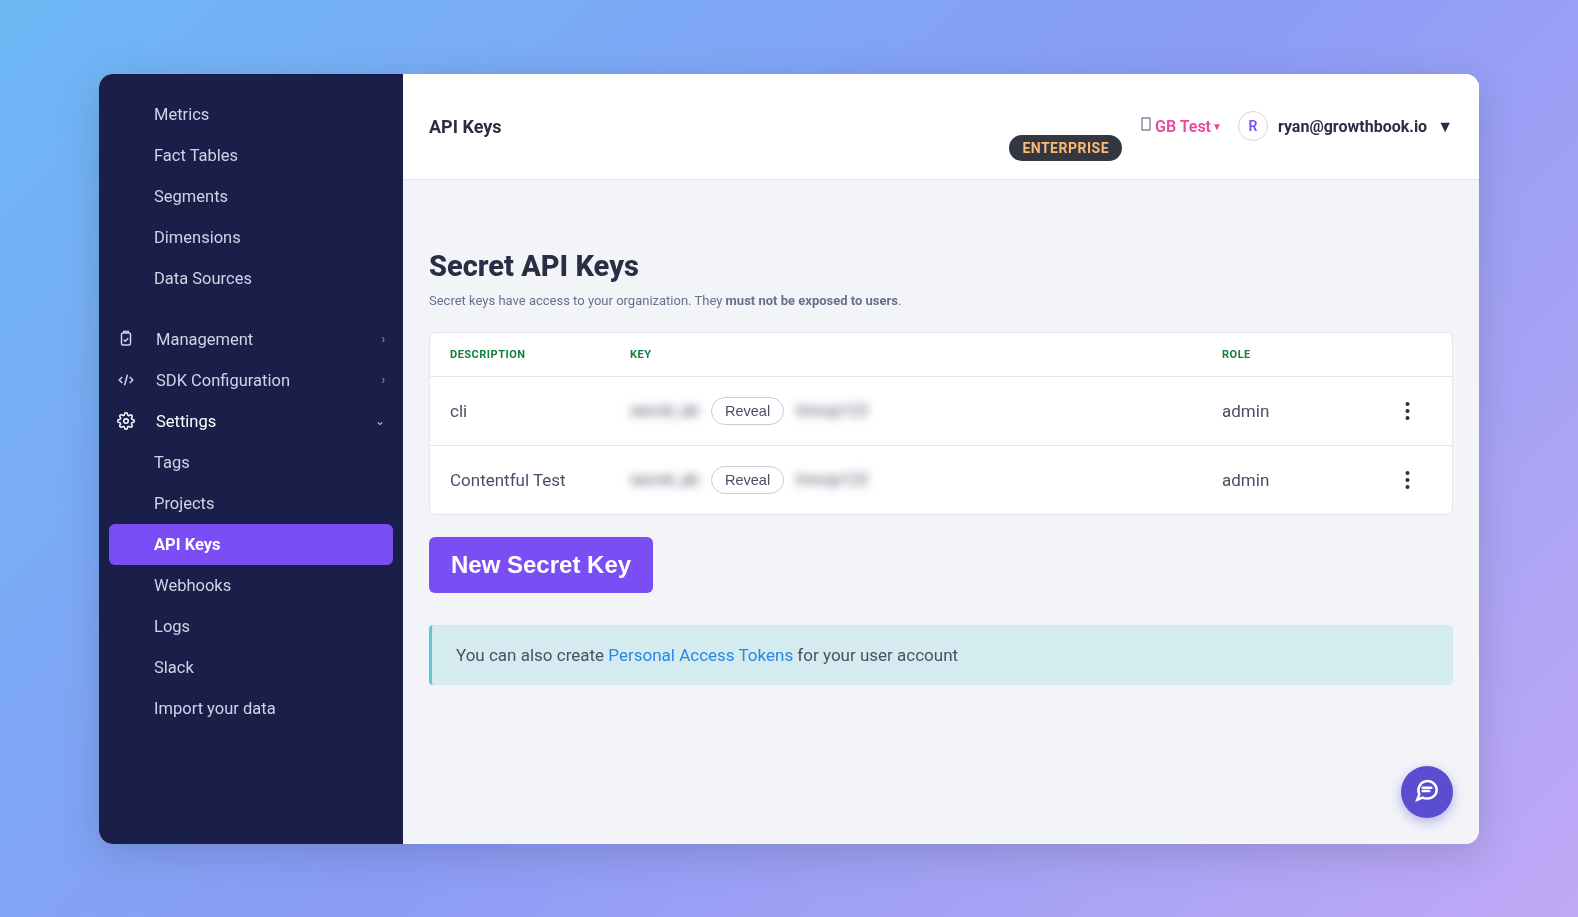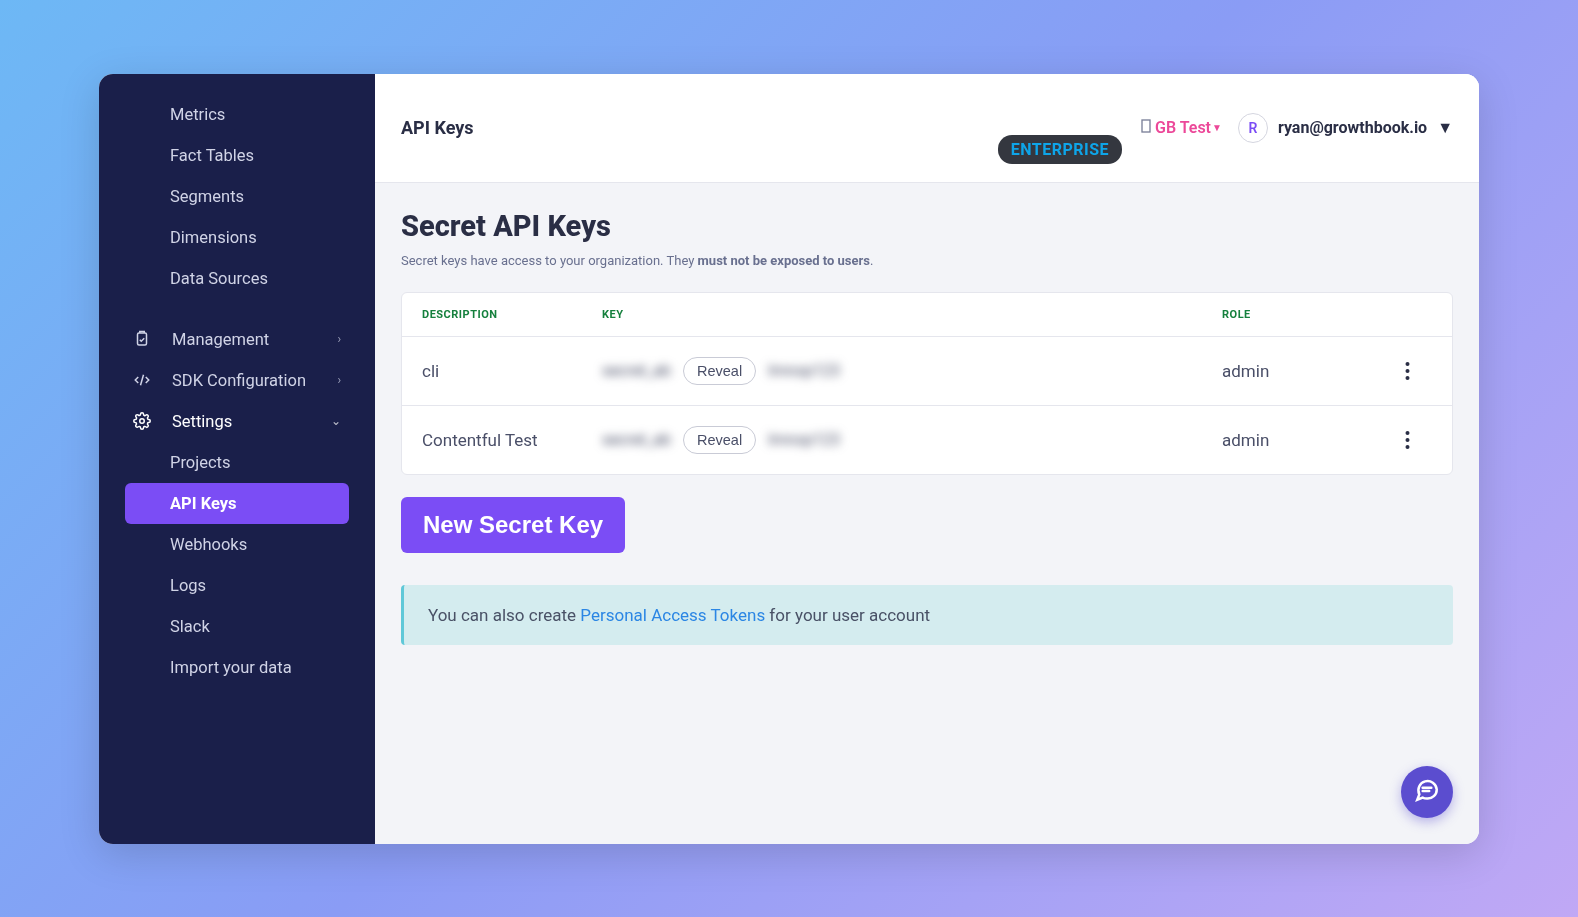--- a/index.html
+++ b/index.html
@@ -17,24 +17,24 @@
       max-width: 1380px;
       height: 770px;
       background: #fff;
       border-radius: 14px;
       overflow: hidden;
       box-shadow: 0 10px 40px rgba(0,0,0,0.15);
       display: flex;
       position: relative;
     }
     .sidebar {
-      width: 276px;
+      width: 304px;
       background: #1a1f4a;
       color: #d0d3e6;
-      padding: 20px 16px;
+      padding: 20px 0;
       overflow-y: auto;
       font-size: 16.5px;
     }
     .sidebar::-webkit-scrollbar { width: 6px; }
     .sidebar::-webkit-scrollbar-thumb { background: #3a3f6a; border-radius: 3px; }
     .sidebar-item {
       display: flex;
       align-items: center;
       padding: 11px 18px 11px 55px;
       cursor: pointer;
@@ -88,22 +88,22 @@
       gap: 16px;
     }
     .topbar .title {
       font-size: 18px;
       font-weight: 700;
       color: #2a2e45;
     }
     .topbar .spacer { flex: 1; }
     .badge {
       background: #34373f;
-      color: #0ea5e9;
-      font-size: 16px;
+      color: #fdba74;
+      font-size: 14px;
       font-weight: 700;
       letter-spacing: 0.5px;
       padding: 5px 13px;
       border-radius: 14px;
       margin-top: 43px;
     }
     .org {
       display: flex;
       align-items: center;
       gap: 1px;
@@ -130,20 +130,21 @@
       justify-content: center;
       font-size: 14px;
       color: #7b4df5;
       font-weight: 600;
       background: #fff;
     }
     .content {
       flex: 1;
       padding: 26px;
       overflow-y: auto;
+      margin-top: 43px;
     }
     .content h1 {
       font-size: 29px;
       font-weight: 800;
       color: #2a2e45;
       margin-bottom: 10px;
     }
     .content .subtitle {
       color: #69708f;
       font-size: 13px;
@@ -292,20 +293,23 @@
       <span class="icon">
         <svg viewBox="0 0 24 24" width="18" height="18" fill="none" stroke="currentColor" stroke-width="2">
             <circle cx="12" cy="12" r="3"></circle>
             <path d="M19.4 15a1.7 1.7 0 0 0 .34 1.87l.06.06a2 2 0 1 1-2.83 2.83l-.06-.06a1.7 1.7 0 0 0-1.87-.34 1.7 1.7 0 0 0-1.03 1.56V21a2 2 0 1 1-4 0v-.09a1.7 1.7 0 0 0-1.11-1.56 1.7 1.7 0 0 0-1.87.34l-.06.06a2 2 0 1 1-2.83-2.83l.06-.06a1.7 1.7 0 0 0 .34-1.87 1.7 1.7 0 0 0-1.56-1.03H3a2 2 0 1 1 0-4h.09a1.7 1.7 0 0 0 1.56-1.11 1.7 1.7 0 0 0-.34-1.87l-.06-.06a2 2 0 1 1 2.83-2.83l.06.06a1.7 1.7 0 0 0 1.87.34H9a1.7 1.7 0 0 0 1.03-1.56V3a2 2 0 1 1 4 0v.09a1.7 1.7 0 0 0 1.03 1.56 1.7 1.7 0 0 0 1.87-.34l.06-.06a2 2 0 1 1 2.83 2.83l-.06.06a1.7 1.7 0 0 0-.34 1.87V9a1.7 1.7 0 0 0 1.56 1.03H21a2 2 0 1 1 0 4h-.09a1.7 1.7 0 0 0-1.56 1.03z"></path>
           </svg>
       </span>
       <span>Settings</span>
       <span class="chevron">⌄</span>
     </div>
 
+    <div class="sidebar-item">
+        <span>Tags</span>
+      </div>
     <div class="sidebar-item">
         <span>Projects</span>
       </div>
     <div class="sidebar-item active">
         <span>API Keys</span>
       </div>
     <div class="sidebar-item">
         <span>Webhooks</span>
       </div>
     <div class="sidebar-item">

